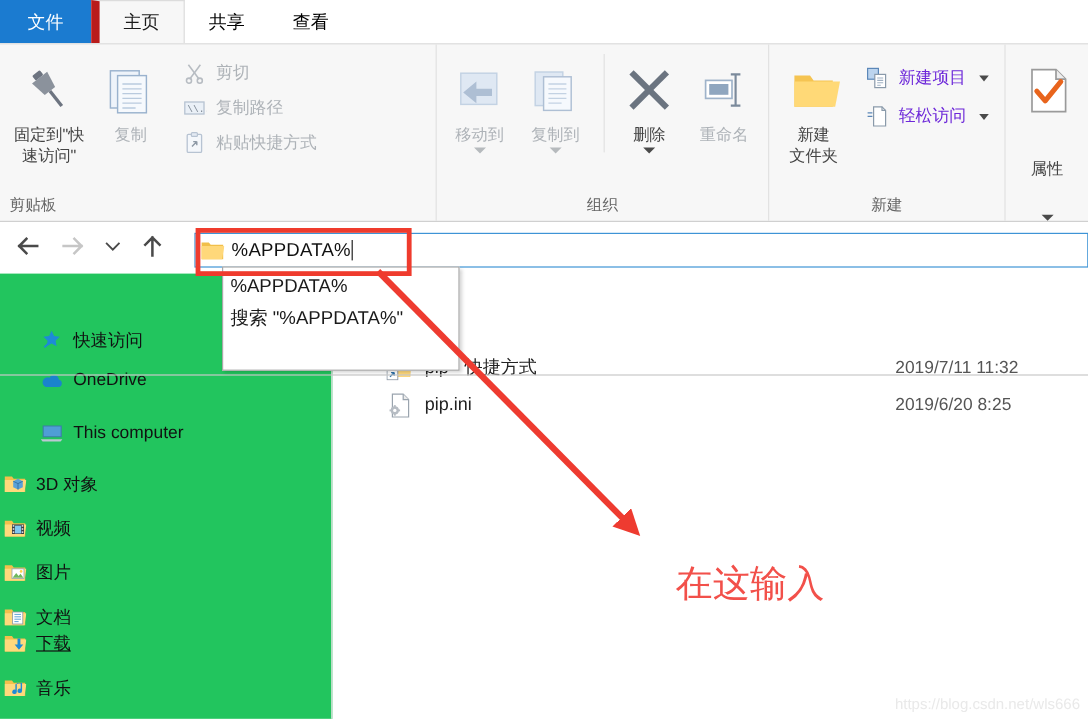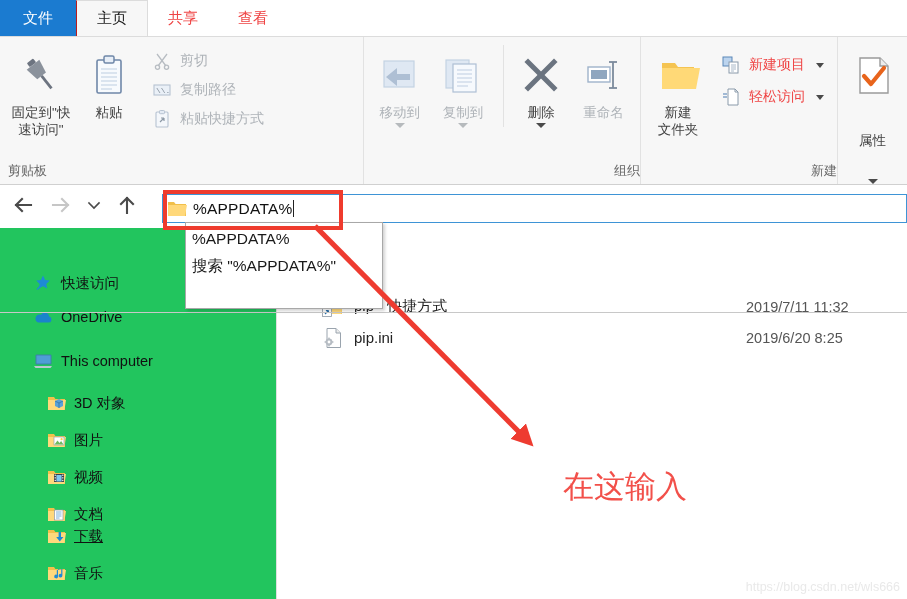--- a/index.html
+++ b/index.html
@@ -25,36 +25,36 @@
     width: 907px; height: 36px;
     background: #ffffff;
     display: flex;
     align-items: stretch;
   }
   .tab {
     display: flex;
     align-items: center;
     justify-content: center;
     font-size: 15px;
-    color: #ef4444;
+    color: #000000;
     padding: 0 20px;
     height: 36px;
     box-sizing: border-box;
     cursor: default;
     white-space: nowrap;
   }
   .tab.file {
     background: #1b7bd0;
     color: #ffffff;
     width: 76px;
     padding: 0;
   }
   .tab.active {
     background: #f7f7f7;
-    border-left: 1px solid #b91c1c;
+    border-left: 7px solid #b91c1c;
     border-right: 1px solid #dcdcdc;
     border-top: 1px solid #dcdcdc;
     color: #1a1a1a;
   }
 
   
   .ribbon {
     position: absolute;
     left: 0; top: 36px;
     width: 907px; height: 149px;
@@ -75,21 +75,21 @@
   .rgroup .gbody {
     flex: 1;
     display: flex;
     align-items: flex-start;
     padding: 6px 4px 0 4px;
     box-sizing: border-box;
   }
   .rgroup .gtitle {
     height: 26px;
     line-height: 26px;
-    text-align: right;
+    text-align: center;
     font-size: 13px;
     color: #666;
     white-space: nowrap;
   }
 
   
   .bigbtn {
     width: 72px;
     display: flex;
     flex-direction: column;
@@ -126,21 +126,21 @@
     flex-direction: column;
     justify-content: flex-start;
     padding-top: 6px;
     gap: 5px;
   }
   .smallbtn {
     display: flex;
     align-items: center;
     gap: 7px;
     font-size: 14px;
-    color: #ef4444;
+    color: #6d28d9;
     white-space: nowrap;
     cursor: default;
     padding: 1px 3px;
   }
   .smallbtn.dim { color: #aeb3b8; }
   .smallbtn .sglyph {
     width: 22px; height: 22px;
     display: flex; align-items: center; justify-content: center;
     flex: none;
   }
@@ -234,21 +234,21 @@
     cursor: default;
     white-space: nowrap;
   }
   .navitem .nicon {
     width: 24px; height: 20px;
     display: flex; align-items: center; justify-content: center;
     flex: none;
     margin-right: 6px;
   }
   .lvl0 { padding-left: 31px; }
-  .lvl1 { padding-left: 44px; }
+  .lvl1 { }
 
   
   .filelist {
     position: absolute;
     left: 278px; top: 228px;
     width: 629px; height: 371px;
     background: #ffffff;
     overflow: hidden;
   }
   .frow {
@@ -351,38 +351,38 @@
               <rect x="20" y="6" width="8" height="5" rx="1" fill="#6d7480"></rect>
               <path d="M16 11 h16 l-2.5 14 h-11 z" fill="#8b929c"></path>
               <rect x="22.6" y="25" width="2.8" height="16" fill="#6d7480"></rect>
             </g>
           </svg>
         </span>
         <span class="lbl">固定到"快
 速访问"</span>
       </div>
 
-
-      <div class="bigbtn" style="width:62px;">
+      <div class="bigbtn dim" style="width:62px;">
         <span class="glyph">
           <svg width="48" height="48" viewBox="0 0 48 48">
-            <rect x="12" y="9" width="24" height="33" rx="1.5" fill="#f7fafd" stroke="#6f87a8" stroke-width="1.6"></rect>
-            <rect x="19" y="5" width="10" height="7" rx="1.5" fill="#e7eef7" stroke="#6f87a8" stroke-width="1.5"></rect>
-            <g stroke="#c3d2e3" stroke-width="1.1">
-              <line x1="16" y1="18" x2="32" y2="18"></line>
-                <line x1="16" y1="22" x2="32" y2="22"></line>
-              <line x1="16" y1="26" x2="32" y2="26"></line>
-                <line x1="16" y1="30" x2="32" y2="30"></line>
-              <line x1="16" y1="34" x2="32" y2="34"></line>
-                <line x1="16" y1="38" x2="27" y2="38"></line>
+            <rect x="7" y="8" width="24" height="31" fill="#eef3fa" stroke="#9ab2ce" stroke-width="1.2"></rect>
+            <rect x="13" y="12" width="24" height="31" fill="#f6f9fd" stroke="#9ab2ce" stroke-width="1.2"></rect>
+            <g stroke="#b9cade" stroke-width="1.1">
+              <line x1="17" y1="19" x2="33" y2="19"></line>
+                <line x1="17" y1="23" x2="33" y2="23"></line>
+              <line x1="17" y1="27" x2="33" y2="27"></line>
+                <line x1="17" y1="31" x2="33" y2="31"></line>
+              <line x1="17" y1="35" x2="33" y2="35"></line>
+                <line x1="17" y1="39" x2="28" y2="39"></line>
             </g>
           </svg>
         </span>
-        <span class="lbl">粘贴</span>
-      </div>
+        <span class="lbl">复制</span>
+      </div>
+
 
       <div class="smallcol" style="margin-left:8px;">
         <div class="smallbtn dim">
           <span class="sglyph">
             <svg width="20" height="20" viewBox="0 0 20 20">
               <g stroke="#b7bcc2" stroke-width="1.3" fill="none">
                 <line x1="5" y1="3" x2="14" y2="15"></line>
                 <line x1="15" y1="3" x2="6" y2="15"></line>
                 <circle cx="5.5" cy="16.2" r="2.1"></circle>
                 <circle cx="14.5" cy="16.2" r="2.1"></circle>
@@ -632,46 +632,46 @@
       </svg>
     </span>
     <span>3D 对象</span>
   </div>
 
   <div class="navitem lvl1" style="margin-top:15px;">
     <span class="nicon">
       <svg width="19" height="17" viewBox="0 0 19 17">
         <path d="M1 2 h6 l1.4 2 h9.6 v11 h-17 z" fill="#f3c04c"></path>
         <path d="M1 5 h18 l-1.6 10 h-16.4 z" fill="#ffd97c"></path>
-        <rect x="7" y="5" width="10" height="8" fill="#ffffff" stroke="#9aa4ae" stroke-width="0.7"></rect>
-        <path d="M7.5 12.5 l3 -4 l2 2.4 l1.6 -1.8 l2.4 3.4 z" fill="#6fb95f"></path>
-        <circle cx="14.6" cy="7.2" r="1.1" fill="#ffd24a"></circle>
-      </svg>
-    </span>
-    <span>图片</span>
-  </div>
-
-  <div class="navitem lvl1" style="margin-top:15px;">
-    <span class="nicon">
-      <svg width="19" height="17" viewBox="0 0 19 17">
-        <path d="M1 2 h6 l1.4 2 h9.6 v11 h-17 z" fill="#f3c04c"></path>
-        <path d="M1 5 h18 l-1.6 10 h-16.4 z" fill="#ffd97c"></path>
         <rect x="7" y="5" width="10" height="8" fill="#3a3f46"></rect>
         <g fill="#e8e8e8">
             <rect x="7.6" y="5.6" width="1.3" height="1.3"></rect>
             <rect x="7.6" y="8.2" width="1.3" height="1.3"></rect>
             <rect x="7.6" y="10.8" width="1.3" height="1.3"></rect>
         <rect x="15.1" y="5.6" width="1.3" height="1.3"></rect>
             <rect x="15.1" y="8.2" width="1.3" height="1.3"></rect>
             <rect x="15.1" y="10.8" width="1.3" height="1.3"></rect>
           </g>
         <rect x="9.4" y="6" width="5.2" height="6.5" fill="#7ec8f0"></rect>
       </svg>
     </span>
     <span>视频</span>
+  </div>
+
+  <div class="navitem lvl1" style="margin-top:15px;">
+    <span class="nicon">
+      <svg width="19" height="17" viewBox="0 0 19 17">
+        <path d="M1 2 h6 l1.4 2 h9.6 v11 h-17 z" fill="#f3c04c"></path>
+        <path d="M1 5 h18 l-1.6 10 h-16.4 z" fill="#ffd97c"></path>
+        <rect x="7" y="5" width="10" height="8" fill="#ffffff" stroke="#9aa4ae" stroke-width="0.7"></rect>
+        <path d="M7.5 12.5 l3 -4 l2 2.4 l1.6 -1.8 l2.4 3.4 z" fill="#6fb95f"></path>
+        <circle cx="14.6" cy="7.2" r="1.1" fill="#ffd24a"></circle>
+      </svg>
+    </span>
+    <span>图片</span>
   </div>
 
   <div class="navitem lvl1" style="margin-top:15px;">
     <span class="nicon">
       <svg width="19" height="17" viewBox="0 0 19 17">
         <path d="M1 2 h6 l1.4 2 h9.6 v11 h-17 z" fill="#f3c04c"></path>
         <path d="M1 5 h18 l-1.6 10 h-16.4 z" fill="#ffd97c"></path>
         <rect x="7.5" y="4" width="8.5" height="10" fill="#ffffff" stroke="#8f99a4" stroke-width="0.7"></rect>
         <g stroke="#5a9ed4" stroke-width="0.8">
           <line x1="9" y1="6" x2="14.5" y2="6"></line>

